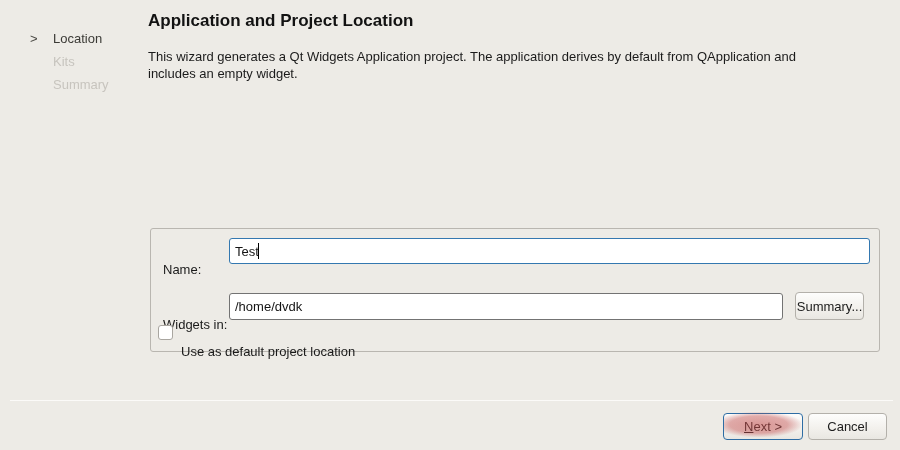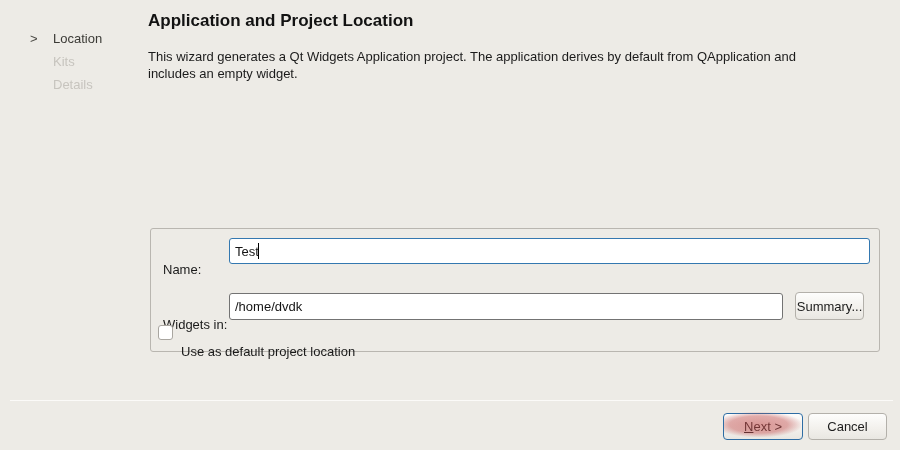--- a/index.html
+++ b/index.html
@@ -67,21 +67,21 @@
 
 <div class="sidebar">
   <div class="side-item active">
     <span class="arrow">&gt;</span>
     <span>Location</span>
   </div>
   <div class="side-item">
     <span>Kits</span>
   </div>
   <div class="side-item">
-    <span>Details</span>
+    <span>Summary</span>
   </div>
 </div>
 
 <div class="title">Application and Project Location</div>
 <div class="desc">This wizard generates a Qt Widgets Application project. The application derives by default from QApplication and includes an empty widget.</div>
 
 <div class="groupbox"></div>
 
 <span class="field-label lbl-name">Name:</span>
 <input class="text-input input-name" type="text" value="Test" style="">

